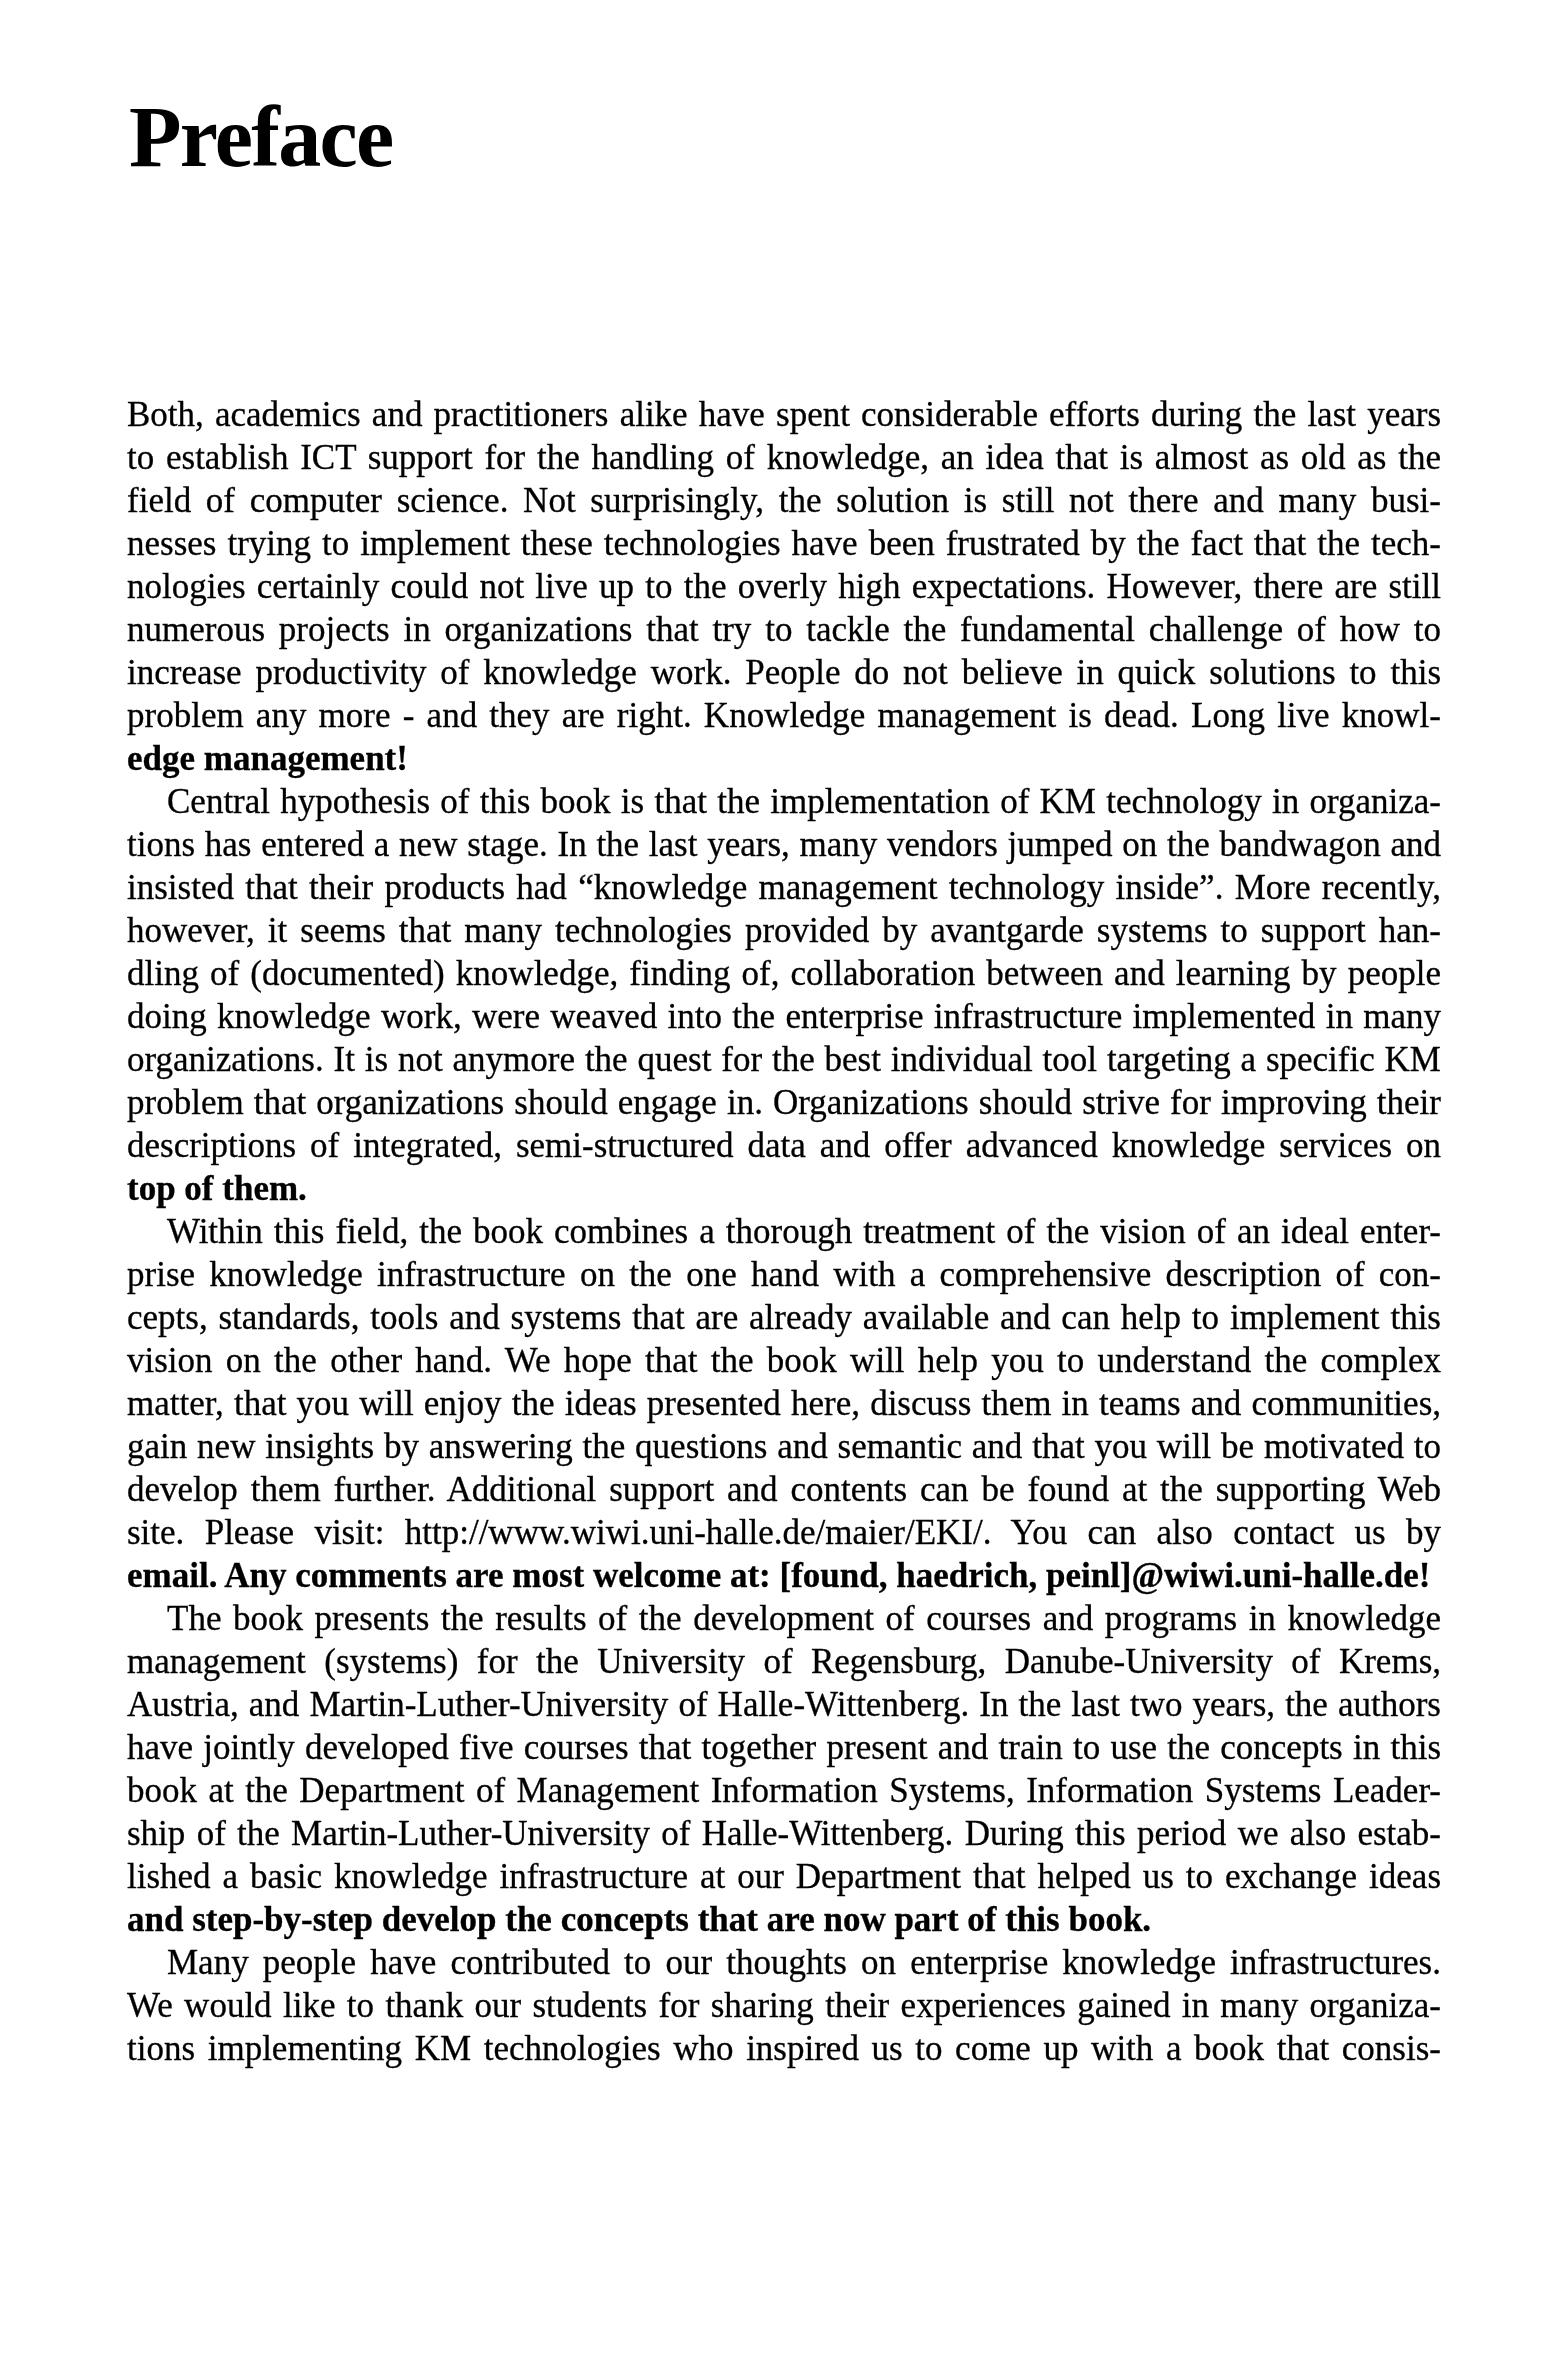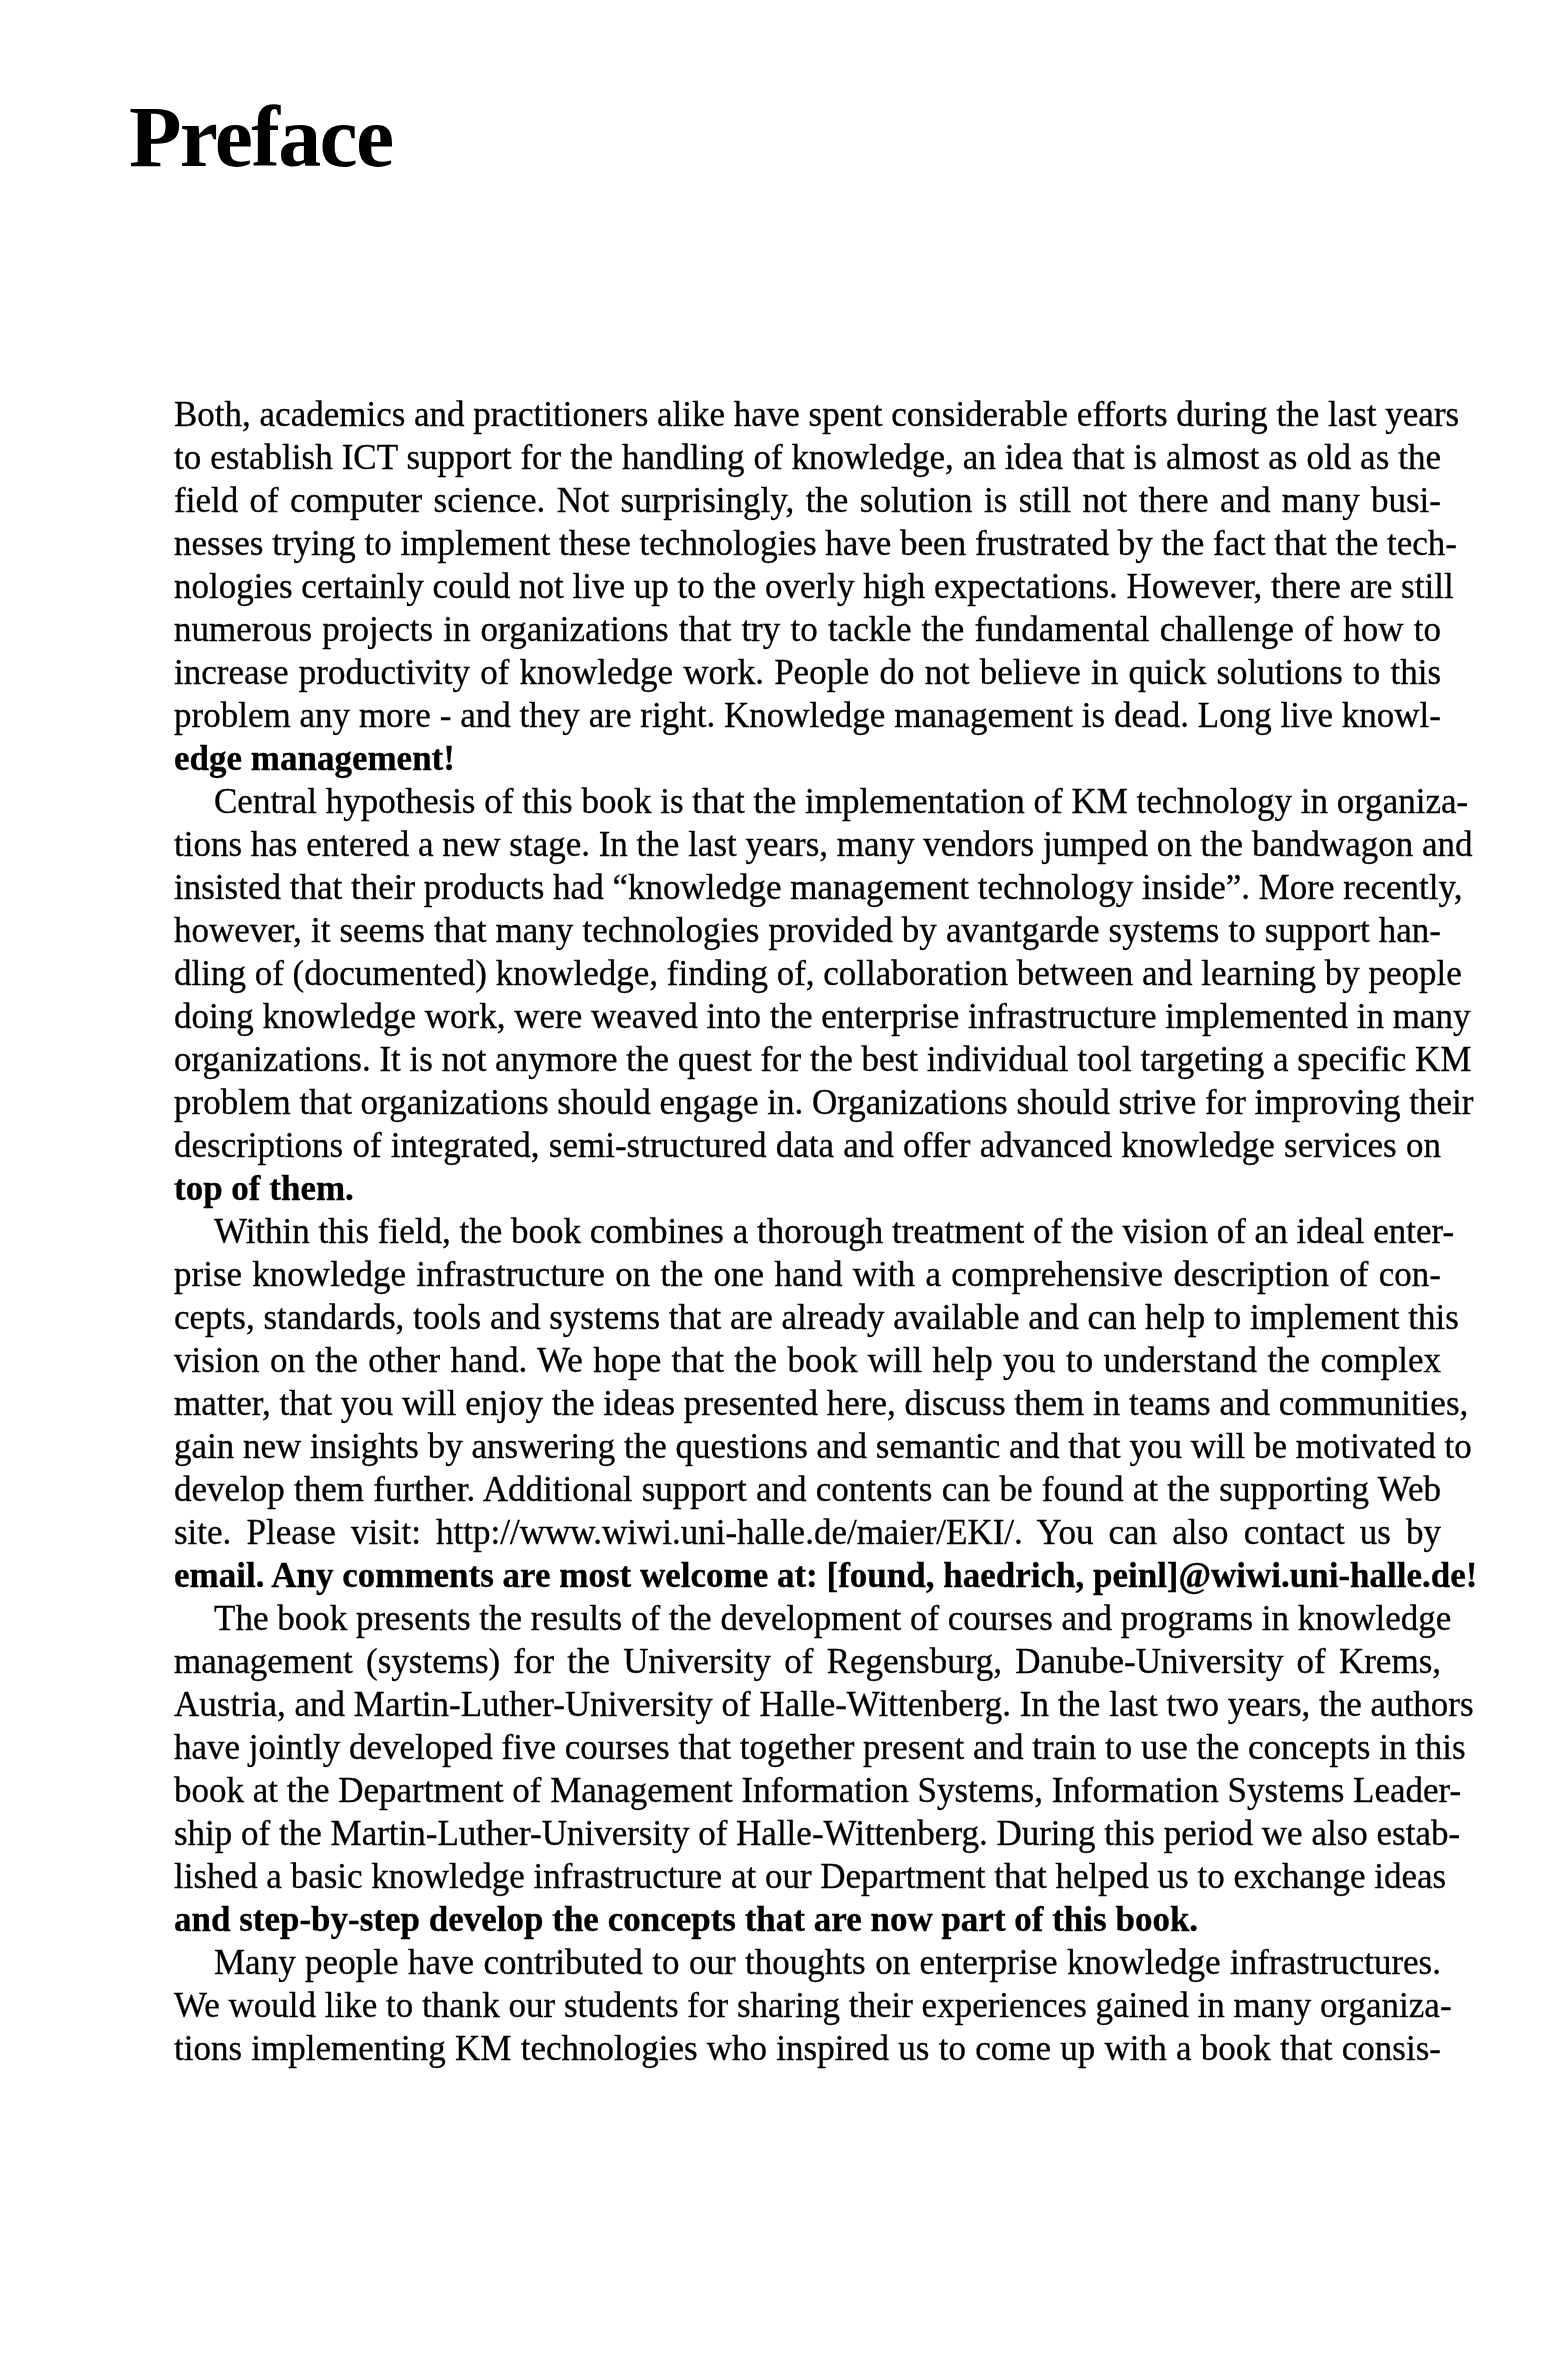--- a/index.html
+++ b/index.html
@@ -34,21 +34,20 @@
     font-size: 35px;
     line-height: 43px;
     -webkit-text-stroke: 0.3px #000;
   }
   .line {
     display: block;
     height: 43px;
     white-space: nowrap;
     text-align: justify;
     text-align-last: justify;
-    margin-left: 47px;
   }
   .line.last {
     text-align-last: left;
     font-weight: bold;
   }
   .line.indent {
     padding-left: 40px;
   }
 </style>
 </head>

